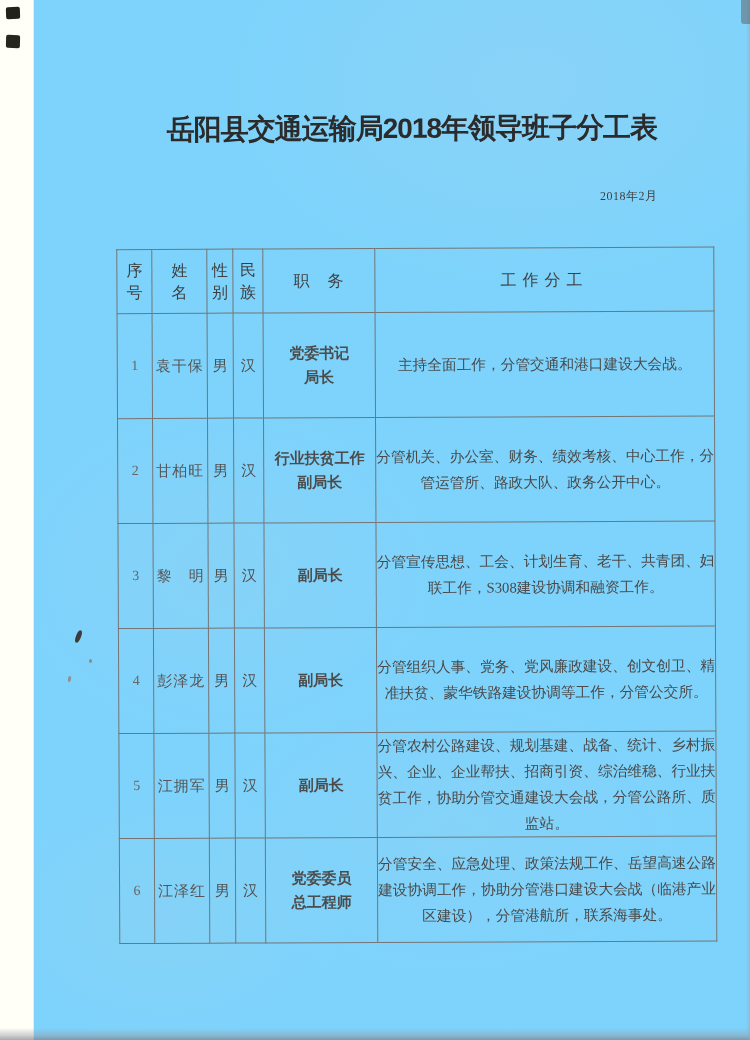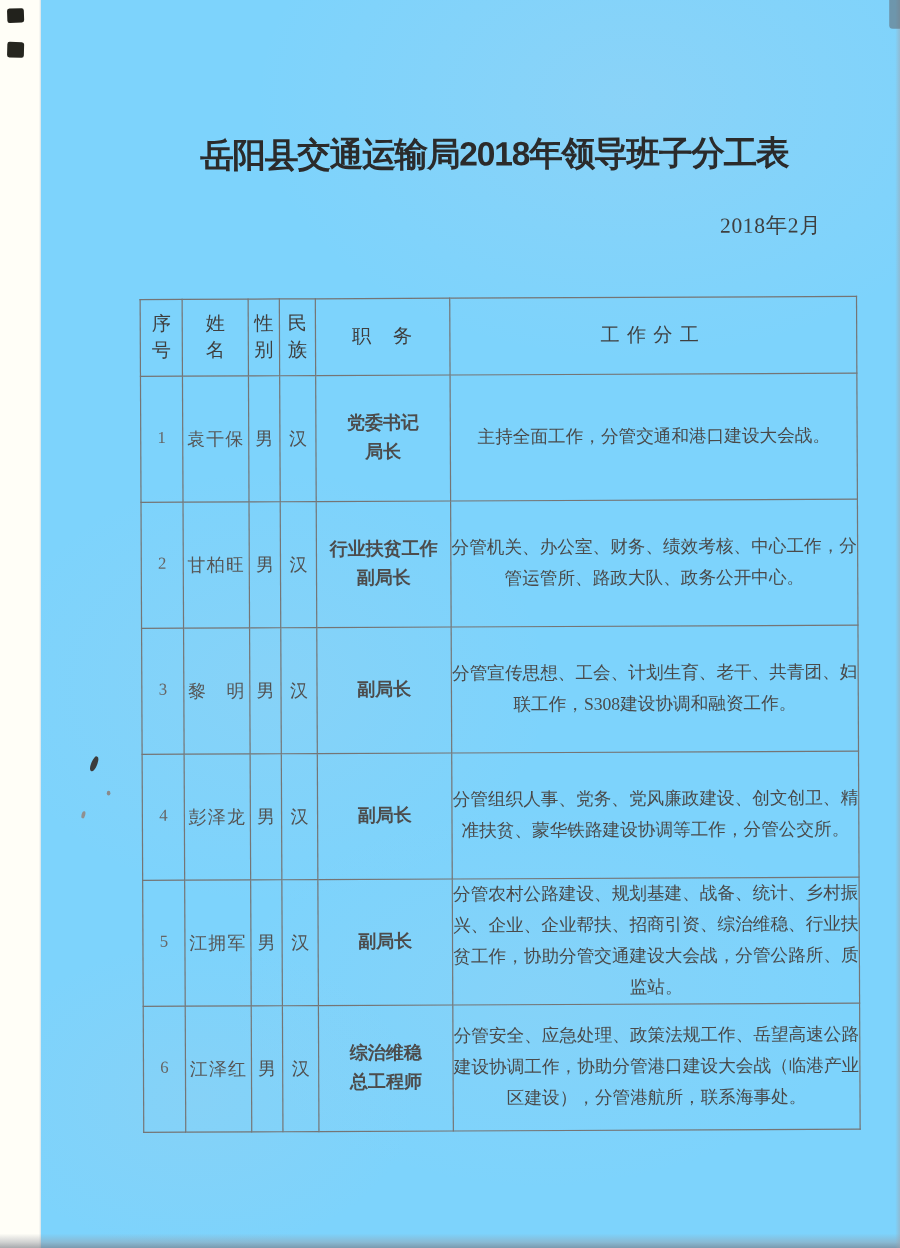--- a/index.html
+++ b/index.html
@@ -47,22 +47,22 @@
 
   .sheet{position:absolute;inset:0;transform:rotate(-0.25deg);transform-origin:50% 40%;}
 
   .doc-title{
     position:absolute;left:168px;top:110px;margin:0;
     font-family:"Liberation Sans",sans-serif;
     font-size:28px;font-weight:700;letter-spacing:-1px;
     color:#2b2b2b;white-space:nowrap;
   }
   .doc-date{
-    position:absolute;left:601px;top:177px;
-    font-size:18px;color:#3f3f3f;letter-spacing:0.5px;white-space:nowrap;
+    position:absolute;left:601px;top:189px;
+    font-size:12px;color:#3f3f3f;letter-spacing:0.5px;white-space:nowrap;
   }
 
   table.duty{
     position:absolute;left:117px;top:248px;
     width:597px;border-collapse:collapse;table-layout:fixed;
     color:#4f4f4f;
   }
   table.duty th,table.duty td{
     border:1px solid #757575;
     text-align:center;vertical-align:middle;
@@ -162,21 +162,21 @@
             <td class="c-gender">男</td>
             <td class="c-ethn">汉</td>
             <td class="c-pos">副局长</td>
             <td class="c-duty">分管农村公路建设、规划基建、战备、统计、乡村振兴、企业、企业帮扶、招商引资、综治维稳、行业扶贫工作，协助分管交通建设大会战，分管公路所、质监站。</td>
           </tr>
           <tr>
             <td class="c-no">6</td>
             <td class="c-name">江泽红</td>
             <td class="c-gender">男</td>
             <td class="c-ethn">汉</td>
-            <td class="c-pos">综治维稳
+            <td class="c-pos">党委委员
 总工程师</td>
             <td class="c-duty">分管安全、应急处理、政策法规工作、岳望高速公路建设协调工作，协助分管港口建设大会战（临港产业区建设），分管港航所，联系海事处。</td>
           </tr>
         </tbody>
     </table>
   </div>
 
   <div class="mark-tl1"></div>
   <div class="mark-tl2"></div>
   <div class="fleck1"></div>

